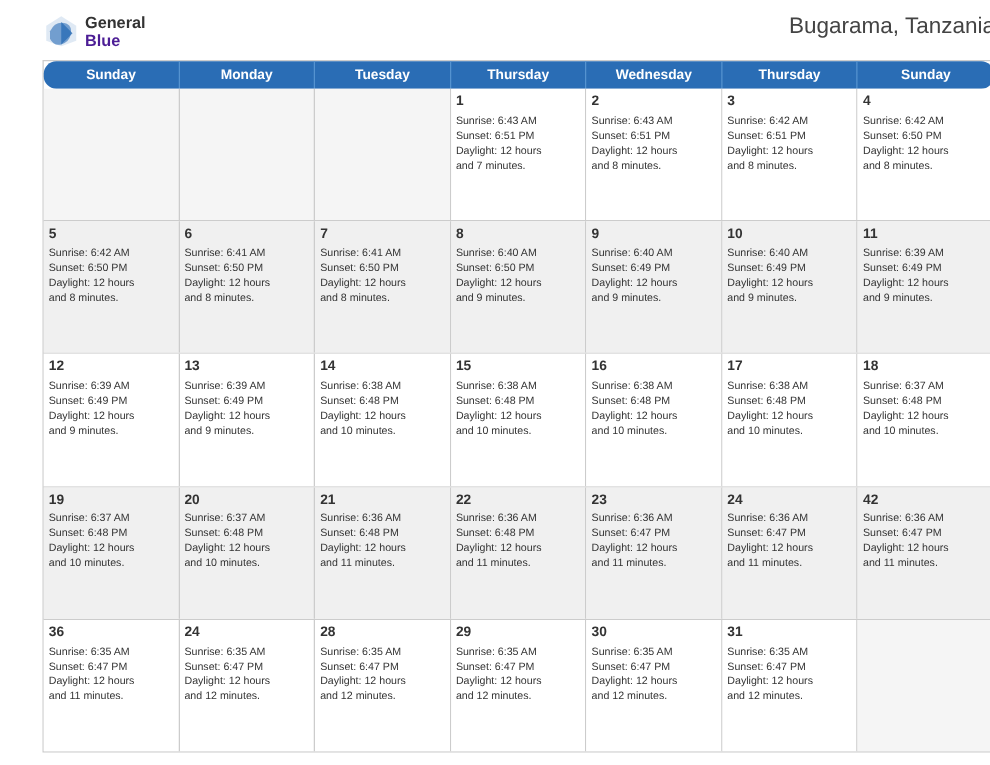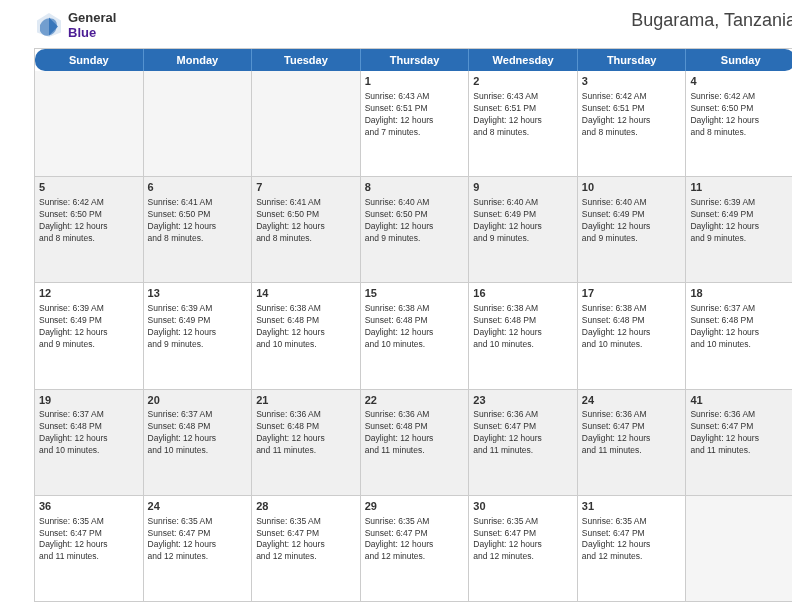--- a/index.html
+++ b/index.html
@@ -243,21 +243,21 @@
           </div>
           <div class="cal-cell shaded">
             <span class="day-num">23</span>
             <div class="cell-text">Sunrise: 6:36 AM<br>Sunset: 6:47 PM<br>Daylight: 12 hours<br>and 11 minutes.</div>
           </div>
           <div class="cal-cell shaded">
             <span class="day-num">24</span>
             <div class="cell-text">Sunrise: 6:36 AM<br>Sunset: 6:47 PM<br>Daylight: 12 hours<br>and 11 minutes.</div>
           </div>
           <div class="cal-cell shaded">
-            <span class="day-num">41</span>
+            <span class="day-num">42</span>
             <div class="cell-text">Sunrise: 6:36 AM<br>Sunset: 6:47 PM<br>Daylight: 12 hours<br>and 11 minutes.</div>
           </div>
         </div>
         <div class="cal-row">
           <div class="cal-cell">
             <span class="day-num">36</span>
             <div class="cell-text">Sunrise: 6:35 AM<br>Sunset: 6:47 PM<br>Daylight: 12 hours<br>and 11 minutes.</div>
           </div>
           <div class="cal-cell">
             <span class="day-num">24</span>

